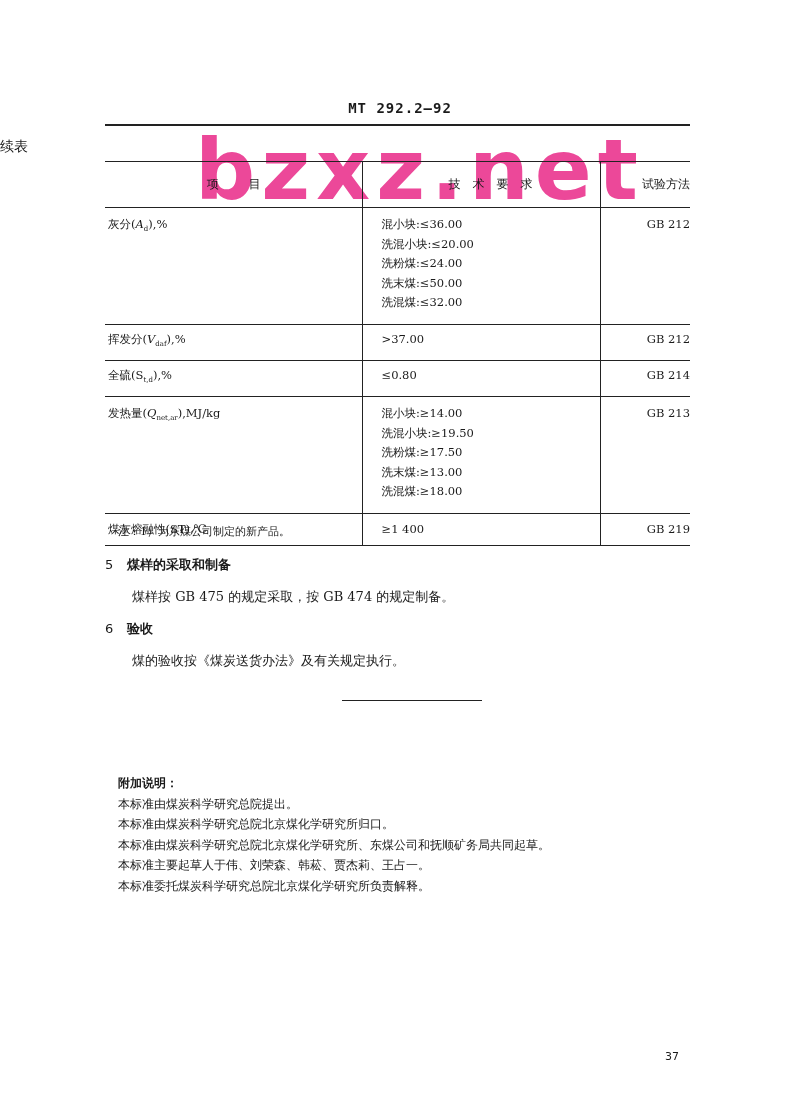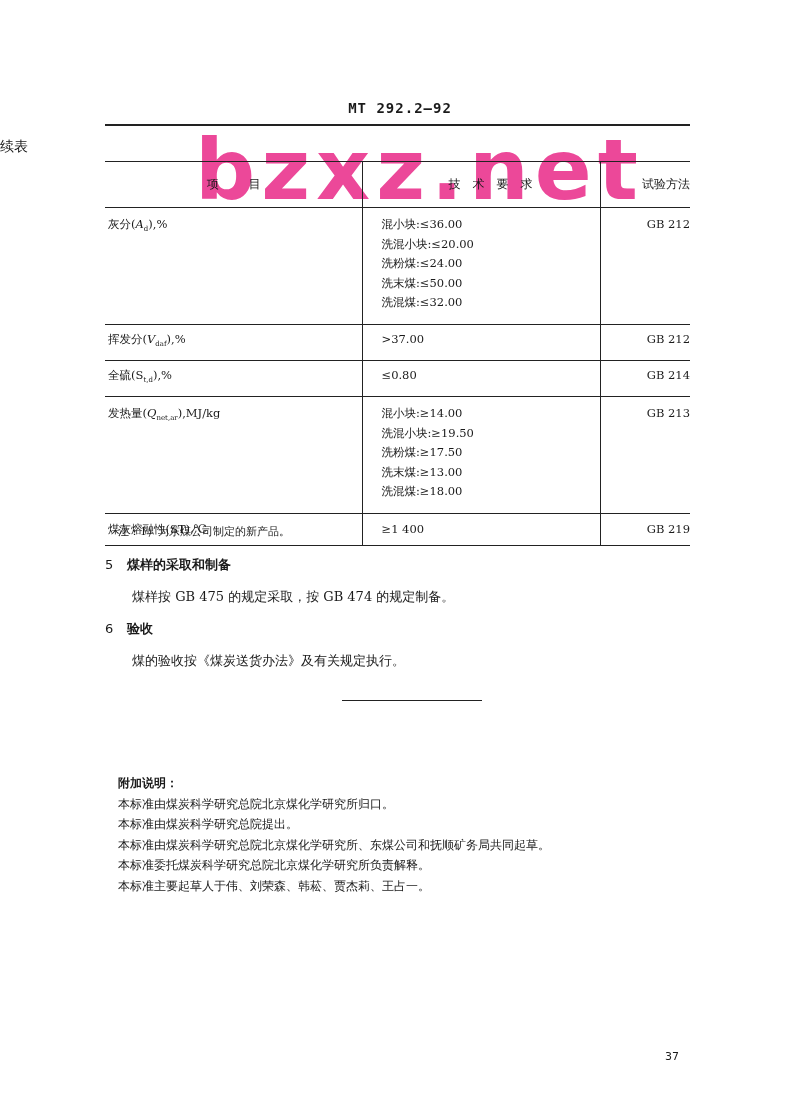--- a/index.html
+++ b/index.html
@@ -108,20 +108,20 @@
 
 <div class="section-heading" style="top:620px;">
   <span class="num">6</span><span>验收</span>
 </div>
 <div class="para" style="top:652px;">煤的验收按《煤炭送货办法》及有关规定执行。</div>
 
 <div class="end-rule"></div>
 
 <div class="addendum">
   <div class="title">附加说明：</div>
+  <div>本标准由煤炭科学研究总院提出。</div>
   <div>本标准由煤炭科学研究总院北京煤化学研究所归口。</div>
-  <div>本标准由煤炭科学研究总院提出。</div>
   <div>本标准由煤炭科学研究总院北京煤化学研究所、东煤公司和抚顺矿务局共同起草。</div>
+  <div>本标准主要起草人于伟、刘荣森、韩菘、贾杰莉、王占一。</div>
   <div>本标准委托煤炭科学研究总院北京煤化学研究所负责解释。</div>
-  <div>本标准主要起草人于伟、刘荣森、韩菘、贾杰莉、王占一。</div>
 </div>
 
 <div class="page-number">37</div>
 
 </body></html>

